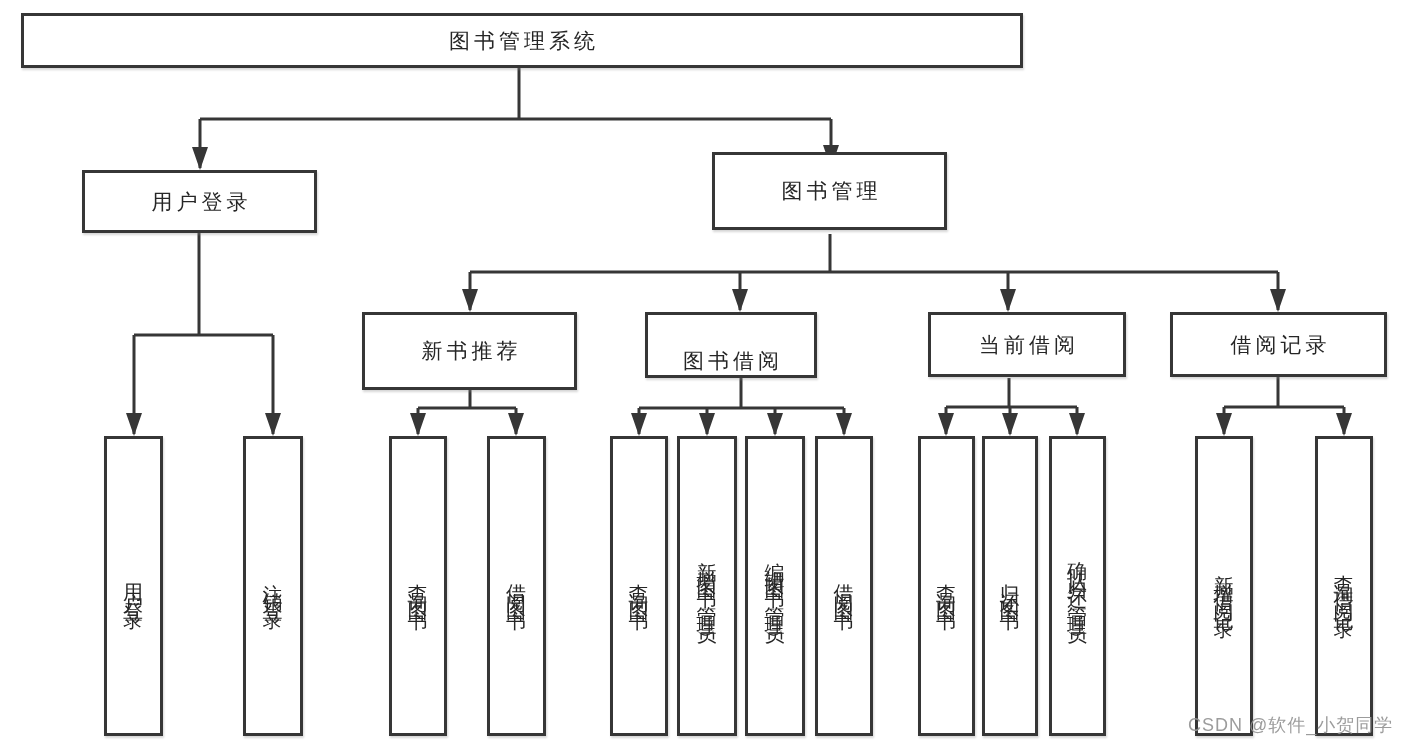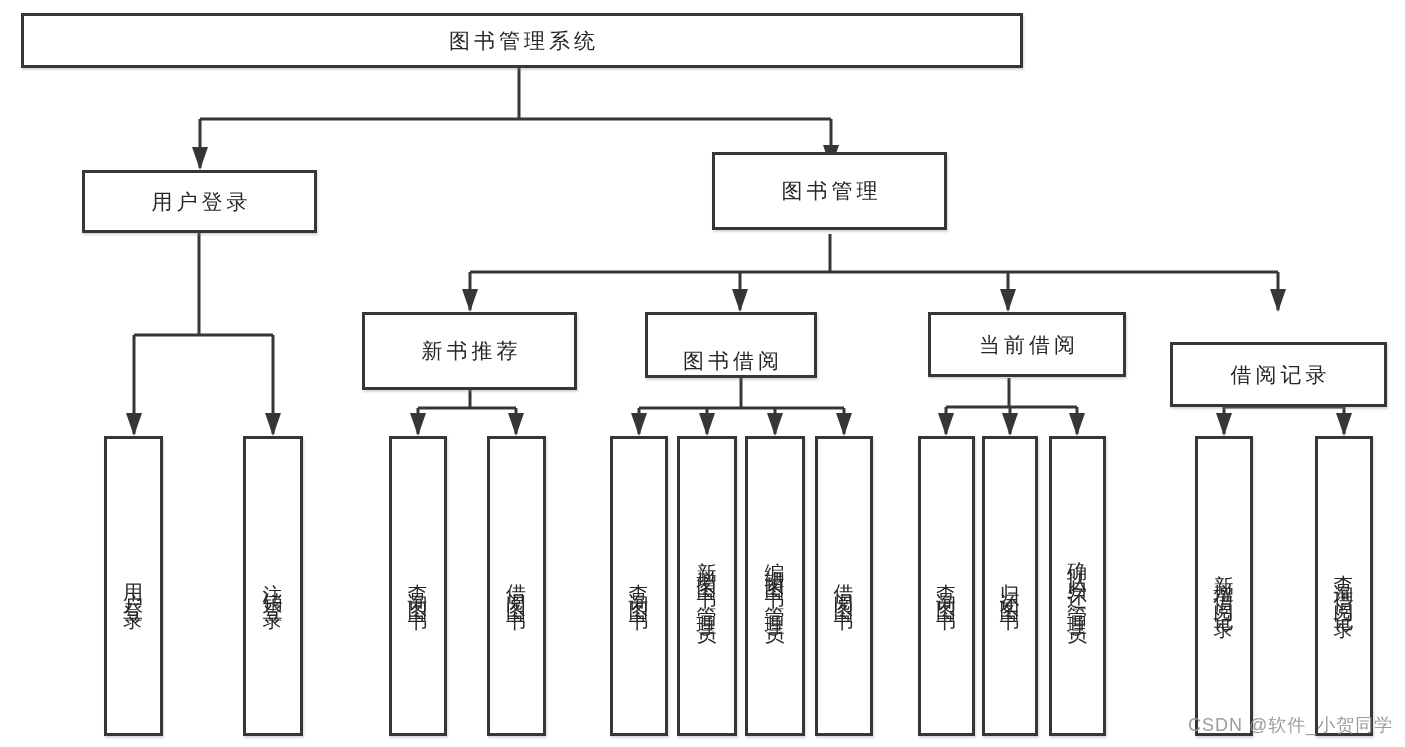--- a/index.html
+++ b/index.html
@@ -110,21 +110,21 @@
 
   <div class="node hnode" style="left:362px; top:312px; width:215px; height:78px;">
     <span class="lbl">新书推荐</span>
   </div>
   <div class="node hnode" style="left:645px; top:312px; width:172px; height:66px;align-items:flex-end;">
     <span class="lbl">图书借阅</span>
   </div>
   <div class="node hnode" style="left:902px; top:312px; width:198px; height:65px;margin-left:26px;">
     <span class="lbl">当前借阅</span>
   </div>
-  <div class="node hnode" style="left:1170px; top:312px; width:217px; height:65px;margin-top:30px;">
+  <div class="node hnode" style="left:1170px; top:312px; width:217px; height:65px;">
     <span class="lbl">借阅记录</span>
   </div>
 
   <div class="node vnode" style="left:104px; top:436px; width:59px; height:300px;">
     <span class="lbl">用户登录</span>
   </div>
   <div class="node vnode" style="left:243px; top:436px; width:60px; height:300px;">
     <span class="lbl">注销登录</span>
   </div>
 

